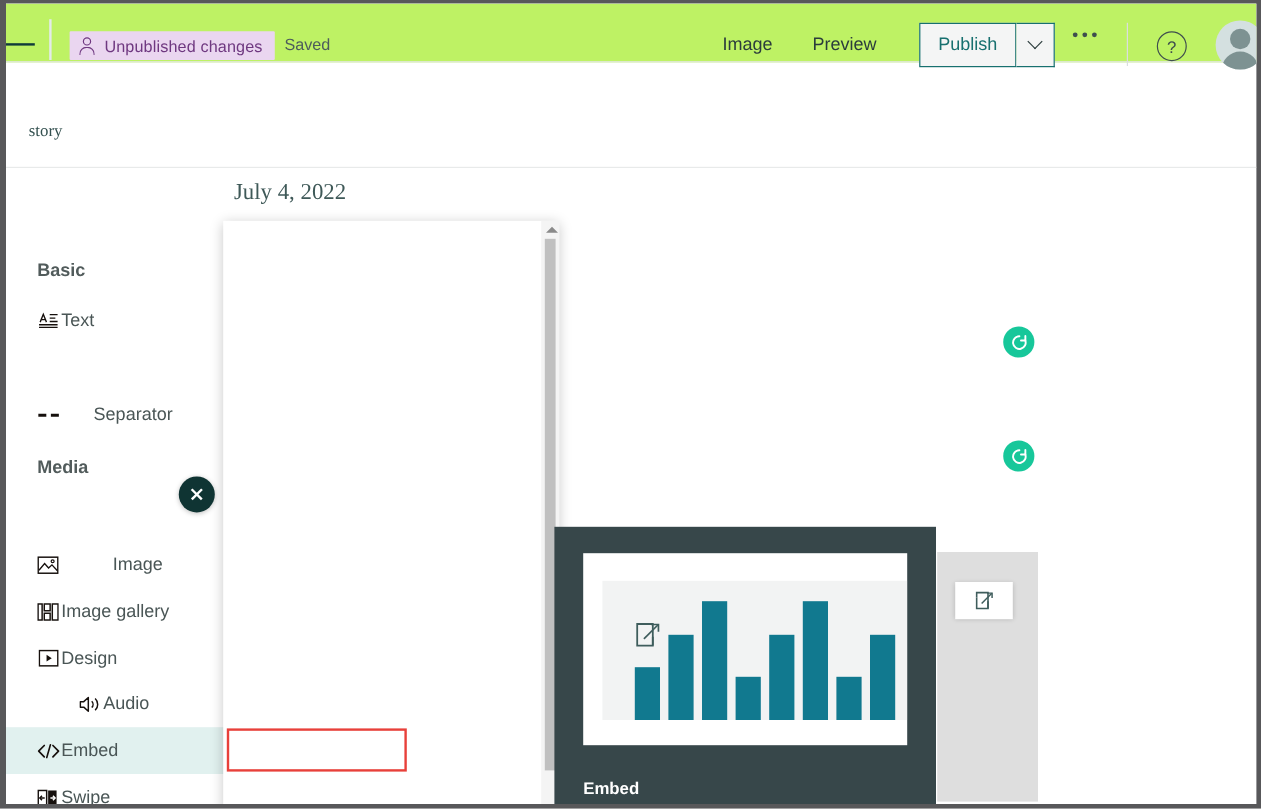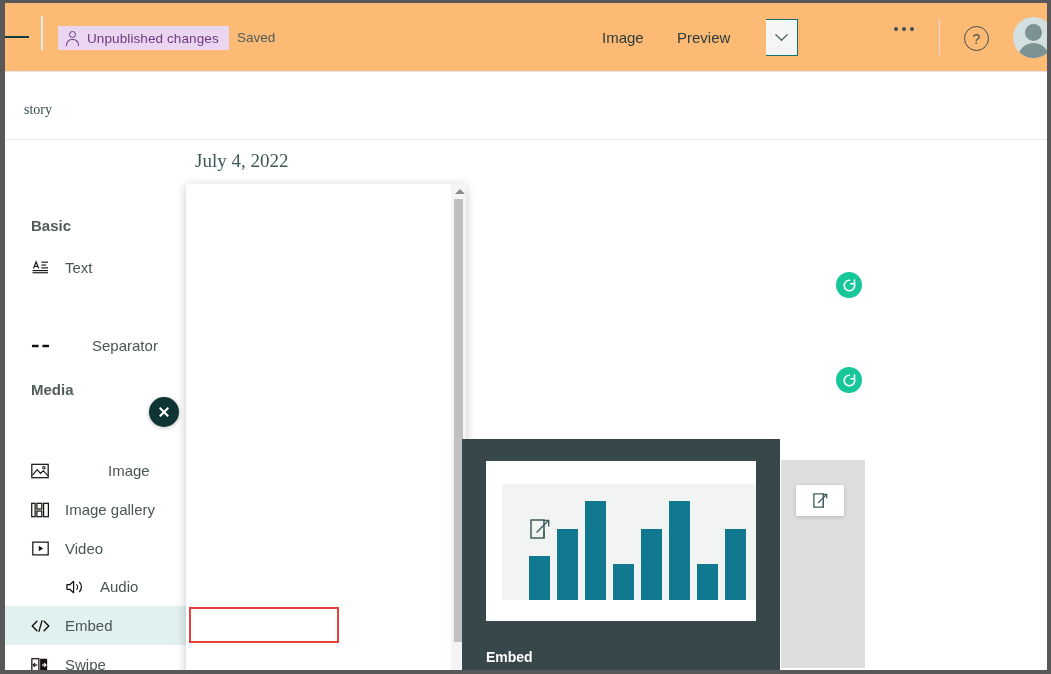--- a/index.html
+++ b/index.html
@@ -18,22 +18,22 @@
     border-left: 5px solid #58585a;
     border-top: 3px solid #58585a;
     border-right: 4px solid #58585a;
     border-bottom: 4px solid #58585a;
     overflow: hidden;
   }
 
   
   #header-bar {
     position: absolute; left: 0; top: 0;
-    width: 1042px; height: 69px;
-    background: #fdba74;
+    width: 1042px; height: 49px;
+    background: #bef264;
     border-bottom: 1px solid #e4e6e6;
   }
   #back-arrow {
     position: absolute; left: -2px; top: 33px;
     width: 26px; height: 2px; background: #0f3b3a;
   }
   #header-divider {
     position: absolute; left: 36px; top: 13px;
     width: 2px; height: 34px; background: #e3eaea;
   }
@@ -195,21 +195,21 @@
 
   .panel-item {
     position: absolute; left: 0; width: 280px; height: 39px;
     display: flex; align-items: center; cursor: pointer;
   }
   .panel-item .pi-icon {
     width: 22px; margin-left: 24px; display: flex;
     align-items: center; justify-content: center; color: #16100d;
   }
   .panel-item .pi-label {
-    margin-left: 14px; font-size: 15px; color: #4a5656;
+    font-size: 15px; color: #4a5656;
   }
   .panel-item.selected { background: #e1f1ef; }
 
   #item-text      { top: 245px; }
   #item-button    { top: 284px; }
   #item-separator { top: 323px; gap: 27px; }
   #item-map       { top: 410px; }
   #item-image     { top: 448px; gap: 43px; }
   #item-gallery   { top: 487px; }
   #item-video     { top: 526px; }
@@ -286,20 +286,21 @@
       </span>
       <span class="label">Unpublished changes</span>
     </div>
 
     <div id="saved-text">Saved</div>
 
     <div class="header-link" id="design-link">Image</div>
     <div class="header-link" id="preview-link">Preview</div>
 
     <div id="publish-group">
+      <div id="publish-button">Publish</div>
       <div id="publish-caret">
         <span class="caret-down"></span>
       </div>
     </div>
 
     <div id="more-button">
       <i></i>
       <i></i>
       <i></i>
     </div>
@@ -406,21 +407,21 @@
     <span class="pi-label">Image gallery</span>
   </div>
 
   <div class="panel-item" id="item-video">
     <span class="pi-icon">
       <svg width="17" height="15" viewBox="0 0 18 16">
         <rect x="0.8" y="1.2" width="16.4" height="13.6" fill="none" stroke="#16100d" stroke-width="1.3"></rect>
         <path d="M7.2 5 L11.8 8 L7.2 11 Z" fill="#16100d"></path>
       </svg>
     </span>
-    <span class="pi-label">Video</span>
+    <span class="pi-label">Design</span>
   </div>
 
   <div class="panel-item" id="item-audio">
     <span class="pi-icon">
       <svg width="19" height="16" viewBox="0 0 20 16">
         <path d="M1 5.6 H4 L8 2 V14 L4 10.4 H1 Z" fill="none" stroke="#16100d" stroke-width="1.3" stroke-linejoin="round"></path>
         <path d="M11 5.2 A4 4 0 0 1 11 10.8" fill="none" stroke="#16100d" stroke-width="1.3"></path>
         <path d="M14 2.8 A7.2 7.2 0 0 1 14 13.2" fill="none" stroke="#16100d" stroke-width="1.3"></path>
       </svg>
     </span>

